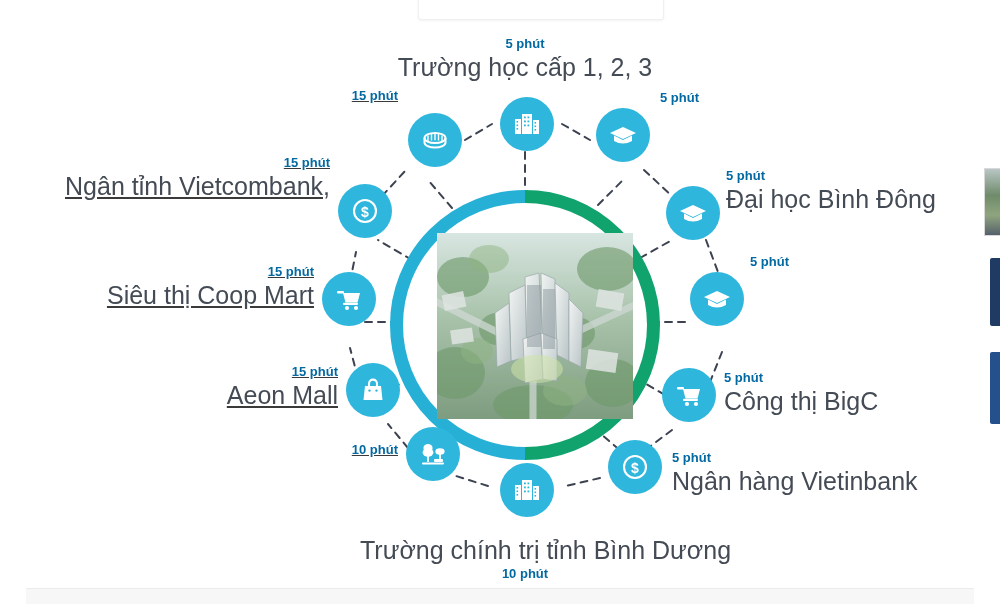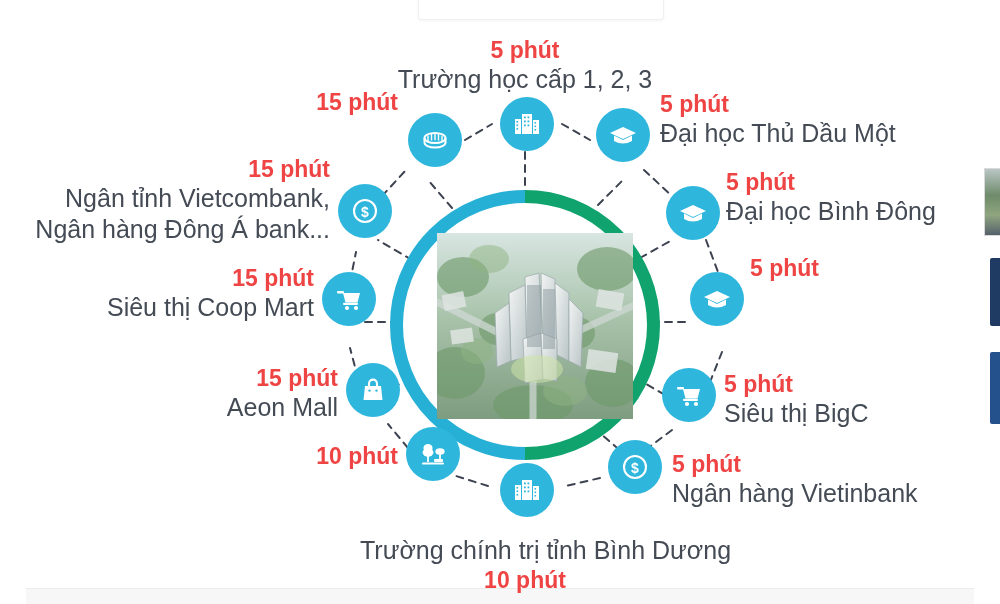--- a/index.html
+++ b/index.html
@@ -142,30 +142,30 @@
   }
   .node svg { display: block; }
 
   
   .label {
     position: absolute;
     line-height: 1.22;
   }
   .label .time {
     font-weight: bold;
-    font-size: 23px;
-    color: #ef4444;
+    font-size: 13px;
+    color: #0369a1;
     white-space: nowrap;
   }
   .label .place {
     font-size: 25px;
     color: #444b55;
     white-space: nowrap;
   }
-  .label.align-right { text-align: right; }
+  .label.align-right { text-align: right; text-decoration: underline; }
   .label.align-left  { text-align: left; }
   .label.align-center{ text-align: center; }
 </style>
 </head>
 <body>
 
 <div id="page-root">
 
   <div class="top-panel-frag"></div>
   <div class="bottom-panel-frag"></div>
@@ -305,21 +305,20 @@
     <div class="node" style="left:596px; top:108px;">
       <svg width="30" height="30" viewBox="0 0 30 30">
         <g fill="#ffffff">
           <polygon points="15,7 28,13 15,19 2,13"></polygon>
           <path d="M6 15.5 L6 21 Q15 26 24 21 L24 15.5 L15 20 Z"></path>
         </g>
       </svg>
     </div>
     <div class="label align-left" style="left:660px; top:90px;">
       <div class="time">5 phút</div>
-      <div class="place">Đại học Thủ Dầu Một</div>
     </div>
 
     <div class="node" style="left:666px; top:186px;">
       <svg width="30" height="30" viewBox="0 0 30 30">
         <g fill="#ffffff">
           <polygon points="15,7 28,13 15,19 2,13"></polygon>
           <path d="M6 15.5 L6 21 Q15 26 24 21 L24 15.5 L15 20 Z"></path>
         </g>
       </svg>
     </div>
@@ -346,21 +345,21 @@
           <rect x="3" y="7" width="7" height="2.4" rx="1"></rect>
           <path d="M9 9 L26 9 L23.5 18.5 L11.5 18.5 Z"></path>
           <rect x="9" y="18.8" width="15" height="2.2" rx="1"></rect>
           <circle cx="13" cy="24" r="2.1"></circle>
           <circle cx="22" cy="24" r="2.1"></circle>
         </g>
       </svg>
     </div>
     <div class="label align-left" style="left:724px; top:370px;">
       <div class="time">5 phút</div>
-      <div class="place">Siêu thị BigC</div>
+      <div class="place">Công thị BigC</div>
     </div>
 
     <div class="node" style="left:608px; top:440px;">
       <svg width="30" height="30" viewBox="0 0 30 30">
         <circle cx="15" cy="15" r="11" fill="none" stroke="#ffffff" stroke-width="2.1"></circle>
         <text x="15" y="21" font-size="14" font-weight="bold" text-anchor="middle" fill="#ffffff" font-family="'Liberation Sans',sans-serif">$</text>
       </svg>
     </div>
     <div class="label align-left" style="left:672px; top:450px;">
       <div class="time">5 phút</div>
@@ -443,21 +442,20 @@
 
     <div class="node" style="left:338px; top:184px;">
       <svg width="30" height="30" viewBox="0 0 30 30">
         <circle cx="15" cy="15" r="11" fill="none" stroke="#ffffff" stroke-width="2.1"></circle>
         <text x="15" y="21" font-size="14" font-weight="bold" text-anchor="middle" fill="#ffffff" font-family="'Liberation Sans',sans-serif">$</text>
       </svg>
     </div>
     <div class="label align-right" style="left:20px; top:155px; width:310px;">
       <div class="time">15 phút</div>
       <div class="place">Ngân tỉnh  Vietcombank,</div>
-      <div class="place">Ngân hàng Đông Á bank...</div>
     </div>
 
     <div class="node" style="left:408px; top:113px;">
       <svg width="30" height="30" viewBox="0 0 30 30">
         <g fill="none" stroke="#ffffff" stroke-width="2">
           <ellipse cx="15" cy="13" rx="10.5" ry="5"></ellipse>
           <path d="M4.5 13 L4.5 17.5 A10.5 5 0 0 0 25.5 17.5 L25.5 13"></path>
         </g>
         <g stroke="#ffffff" stroke-width="1.4">
           <line x1="8" y1="10.4" x2="8" y2="16.6"></line>

